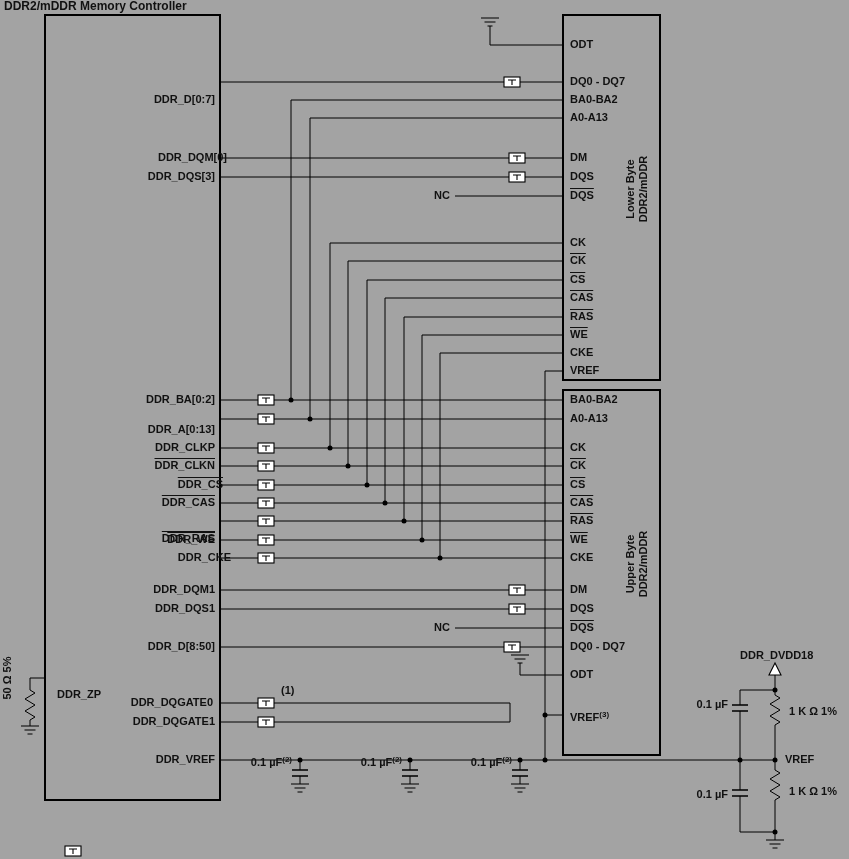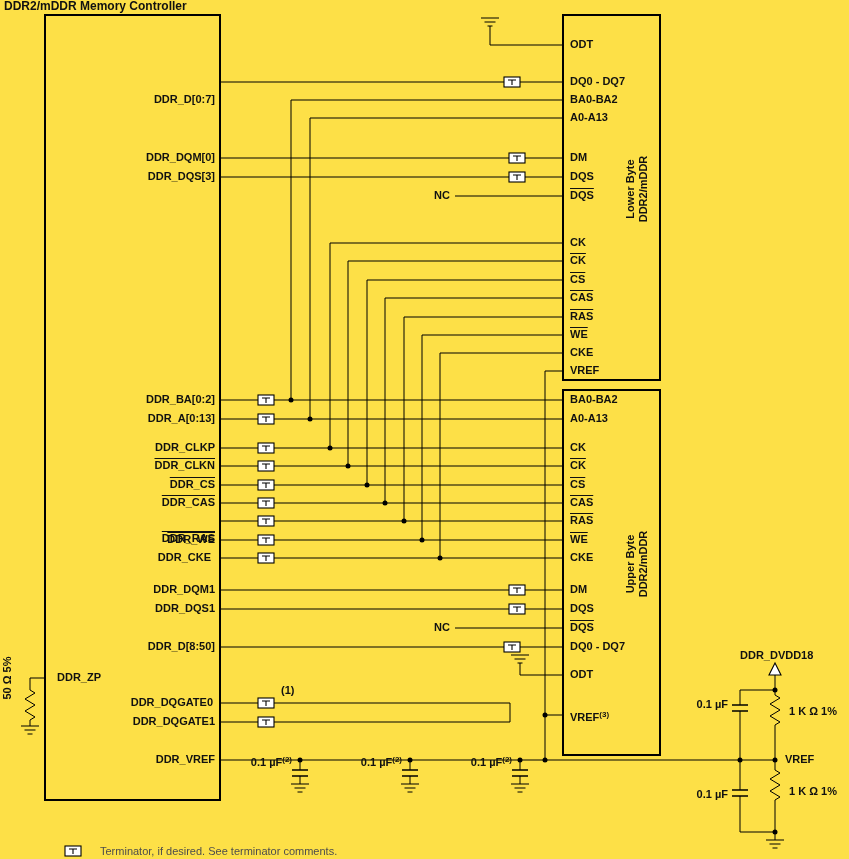--- a/index.html
+++ b/index.html
@@ -1,16 +1,16 @@
 <!DOCTYPE html>
 <html><head>
 <meta charset="utf-8">
 <style>
   html,body { margin:0; padding:0; background:#fff; }
-  .canvas { position:relative; width:849px; height:859px; background:#fde047;
+  .canvas { position:relative; width:849px; height:859px; background:#a3a3a3;
             font-family:"Liberation Sans", sans-serif; overflow:hidden; }
   svg.sch { position:absolute; left:0; top:0; }
   .lbl { position:absolute; font-size:11px; font-weight:bold; color:#111;
          line-height:13px; white-space:nowrap; }
   .r { text-align:right; }
   .ov { text-decoration:overline; }
   .sup { font-size:8px; vertical-align:4px; }
   .title { font-size:12px; }
   .rot { transform:rotate(-90deg); transform-origin:center center; text-align:center; }
   .legend-text { position:absolute; font-size:11px; font-weight:normal; color:#4d4d4d; line-height:13px; }
@@ -136,35 +136,35 @@
       <circle cx="740" cy="760" r="2.5"></circle>
       <circle cx="775" cy="760" r="2.5"></circle>
       <circle cx="775" cy="690" r="2.5"></circle>
       <circle cx="775" cy="832" r="2.5"></circle>
     </g>
   </svg>
 
   <div class="lbl title" style="left:4px;top:0px">DDR2/mDDR Memory Controller</div>
 
   <div class="lbl r" style="left:90px;top:93px;width:125px">DDR_D[0:7]</div>
-  <div class="lbl r" style="left:90px;top:151px;width:125px">DDR_DQM[0]</div>
+  <div class="lbl r" style="left:102px;top:151px;width:125px">DDR_DQM[0]</div>
   <div class="lbl r" style="left:90px;top:170px;width:125px">DDR_DQS[3]</div>
   <div class="lbl r" style="left:90px;top:393px;width:125px">DDR_BA[0:2]</div>
-  <div class="lbl r" style="left:90px;top:412px;width:125px">DDR_A[0:13]</div>
+  <div class="lbl r" style="left:90px;top:423px;width:125px">DDR_A[0:13]</div>
   <div class="lbl r" style="left:90px;top:441px;width:125px">DDR_CLKP</div>
   <div class="lbl r" style="left:90px;top:459px;width:125px"><span class="ov">DDR_CLKN</span></div>
-  <div class="lbl r" style="left:90px;top:478px;width:125px"><span class="ov">DDR_CS</span></div>
+  <div class="lbl r" style="left:98px;top:478px;width:125px"><span class="ov">DDR_CS</span></div>
   <div class="lbl r" style="left:90px;top:496px;width:125px"><span class="ov">DDR_CAS</span></div>
   <div class="lbl r" style="left:90px;top:532px;width:125px"><span class="ov">DDR_RAS</span></div>
   <div class="lbl r" style="left:90px;top:533px;width:125px"><span class="ov">DDR_WE</span></div>
-  <div class="lbl r" style="left:86px;top:551px;width:125px">DDR_CKE</div>
+  <div class="lbl r" style="left:106px;top:551px;width:125px">DDR_CKE</div>
   <div class="lbl r" style="left:90px;top:583px;width:125px">DDR_DQM1</div>
   <div class="lbl r" style="left:90px;top:602px;width:125px">DDR_DQS1</div>
   <div class="lbl r" style="left:90px;top:640px;width:125px">DDR_D[8:50]</div>
-  <div class="lbl" style="left:57px;top:671px">DDR_ZP</div>
+  <div class="lbl" style="left:57px;top:688px">DDR_ZP</div>
   <div class="lbl r" style="left:88px;top:696px;width:125px">DDR_DQGATE0</div>
   <div class="lbl r" style="left:90px;top:715px;width:125px">DDR_DQGATE1</div>
   <div class="lbl r" style="left:90px;top:753px;width:125px">DDR_VREF</div>
 
   <div class="lbl" style="left:570px;top:38px">ODT</div>
   <div class="lbl" style="left:570px;top:75px">DQ0 - DQ7</div>
   <div class="lbl" style="left:570px;top:93px">BA0-BA2</div>
   <div class="lbl" style="left:570px;top:111px">A0-A13</div>
   <div class="lbl" style="left:570px;top:151px">DM</div>
   <div class="lbl" style="left:570px;top:170px">DQS</div>
@@ -214,15 +214,14 @@
   <div class="lbl r" style="left:342px;top:753px;width:60px"><span>0.1 µF</span><span class="sup">(2)</span></div>
   <div class="lbl r" style="left:452px;top:753px;width:60px"><span>0.1 µF</span><span class="sup">(2)</span></div>
 
   <div class="lbl" style="left:740px;top:649px">DDR_DVDD18</div>
   <div class="lbl r" style="left:668px;top:698px;width:60px">0.1 µF</div>
   <div class="lbl r" style="left:668px;top:788px;width:60px">0.1 µF</div>
   <div class="lbl" style="left:789px;top:705px">1 K Ω 1%</div>
   <div class="lbl" style="left:789px;top:785px">1 K Ω 1%</div>
   <div class="lbl" style="left:785px;top:753px">VREF</div>
 
-  <div class="legend-text" style="left:100px;top:845px">Terminator, if desired. See terminator comments.</div>
 
 </div>
 
 </body></html>

